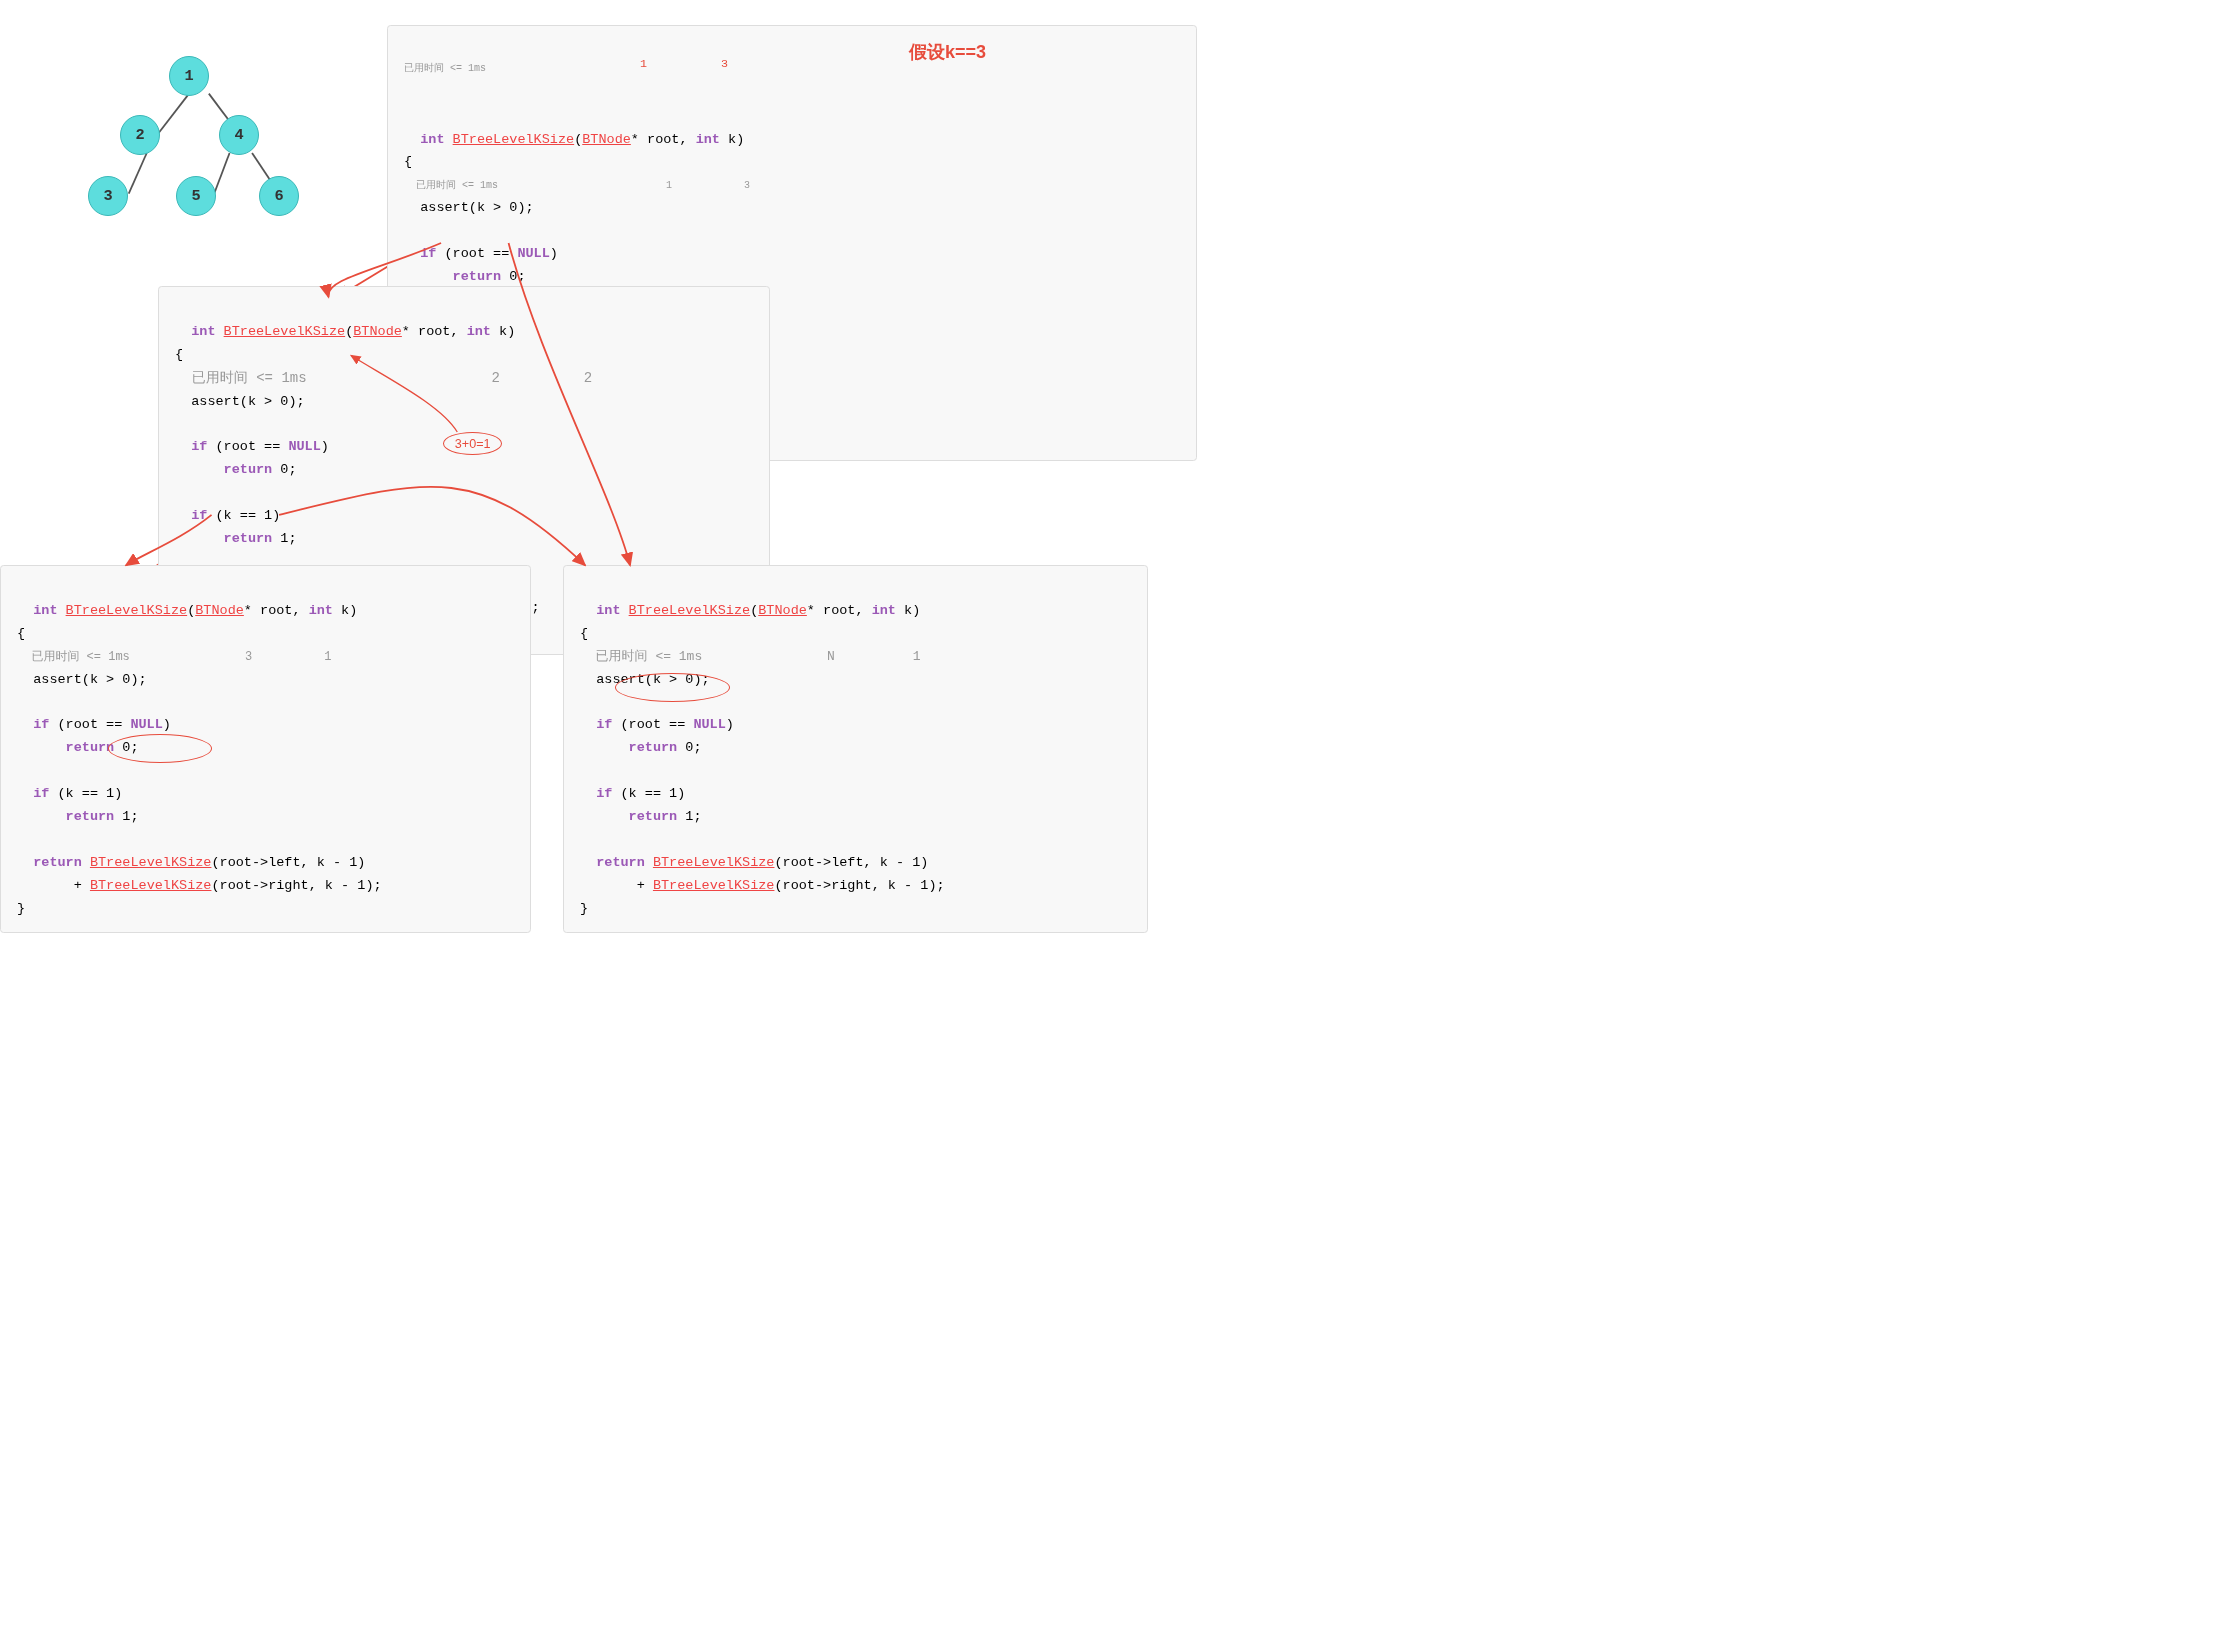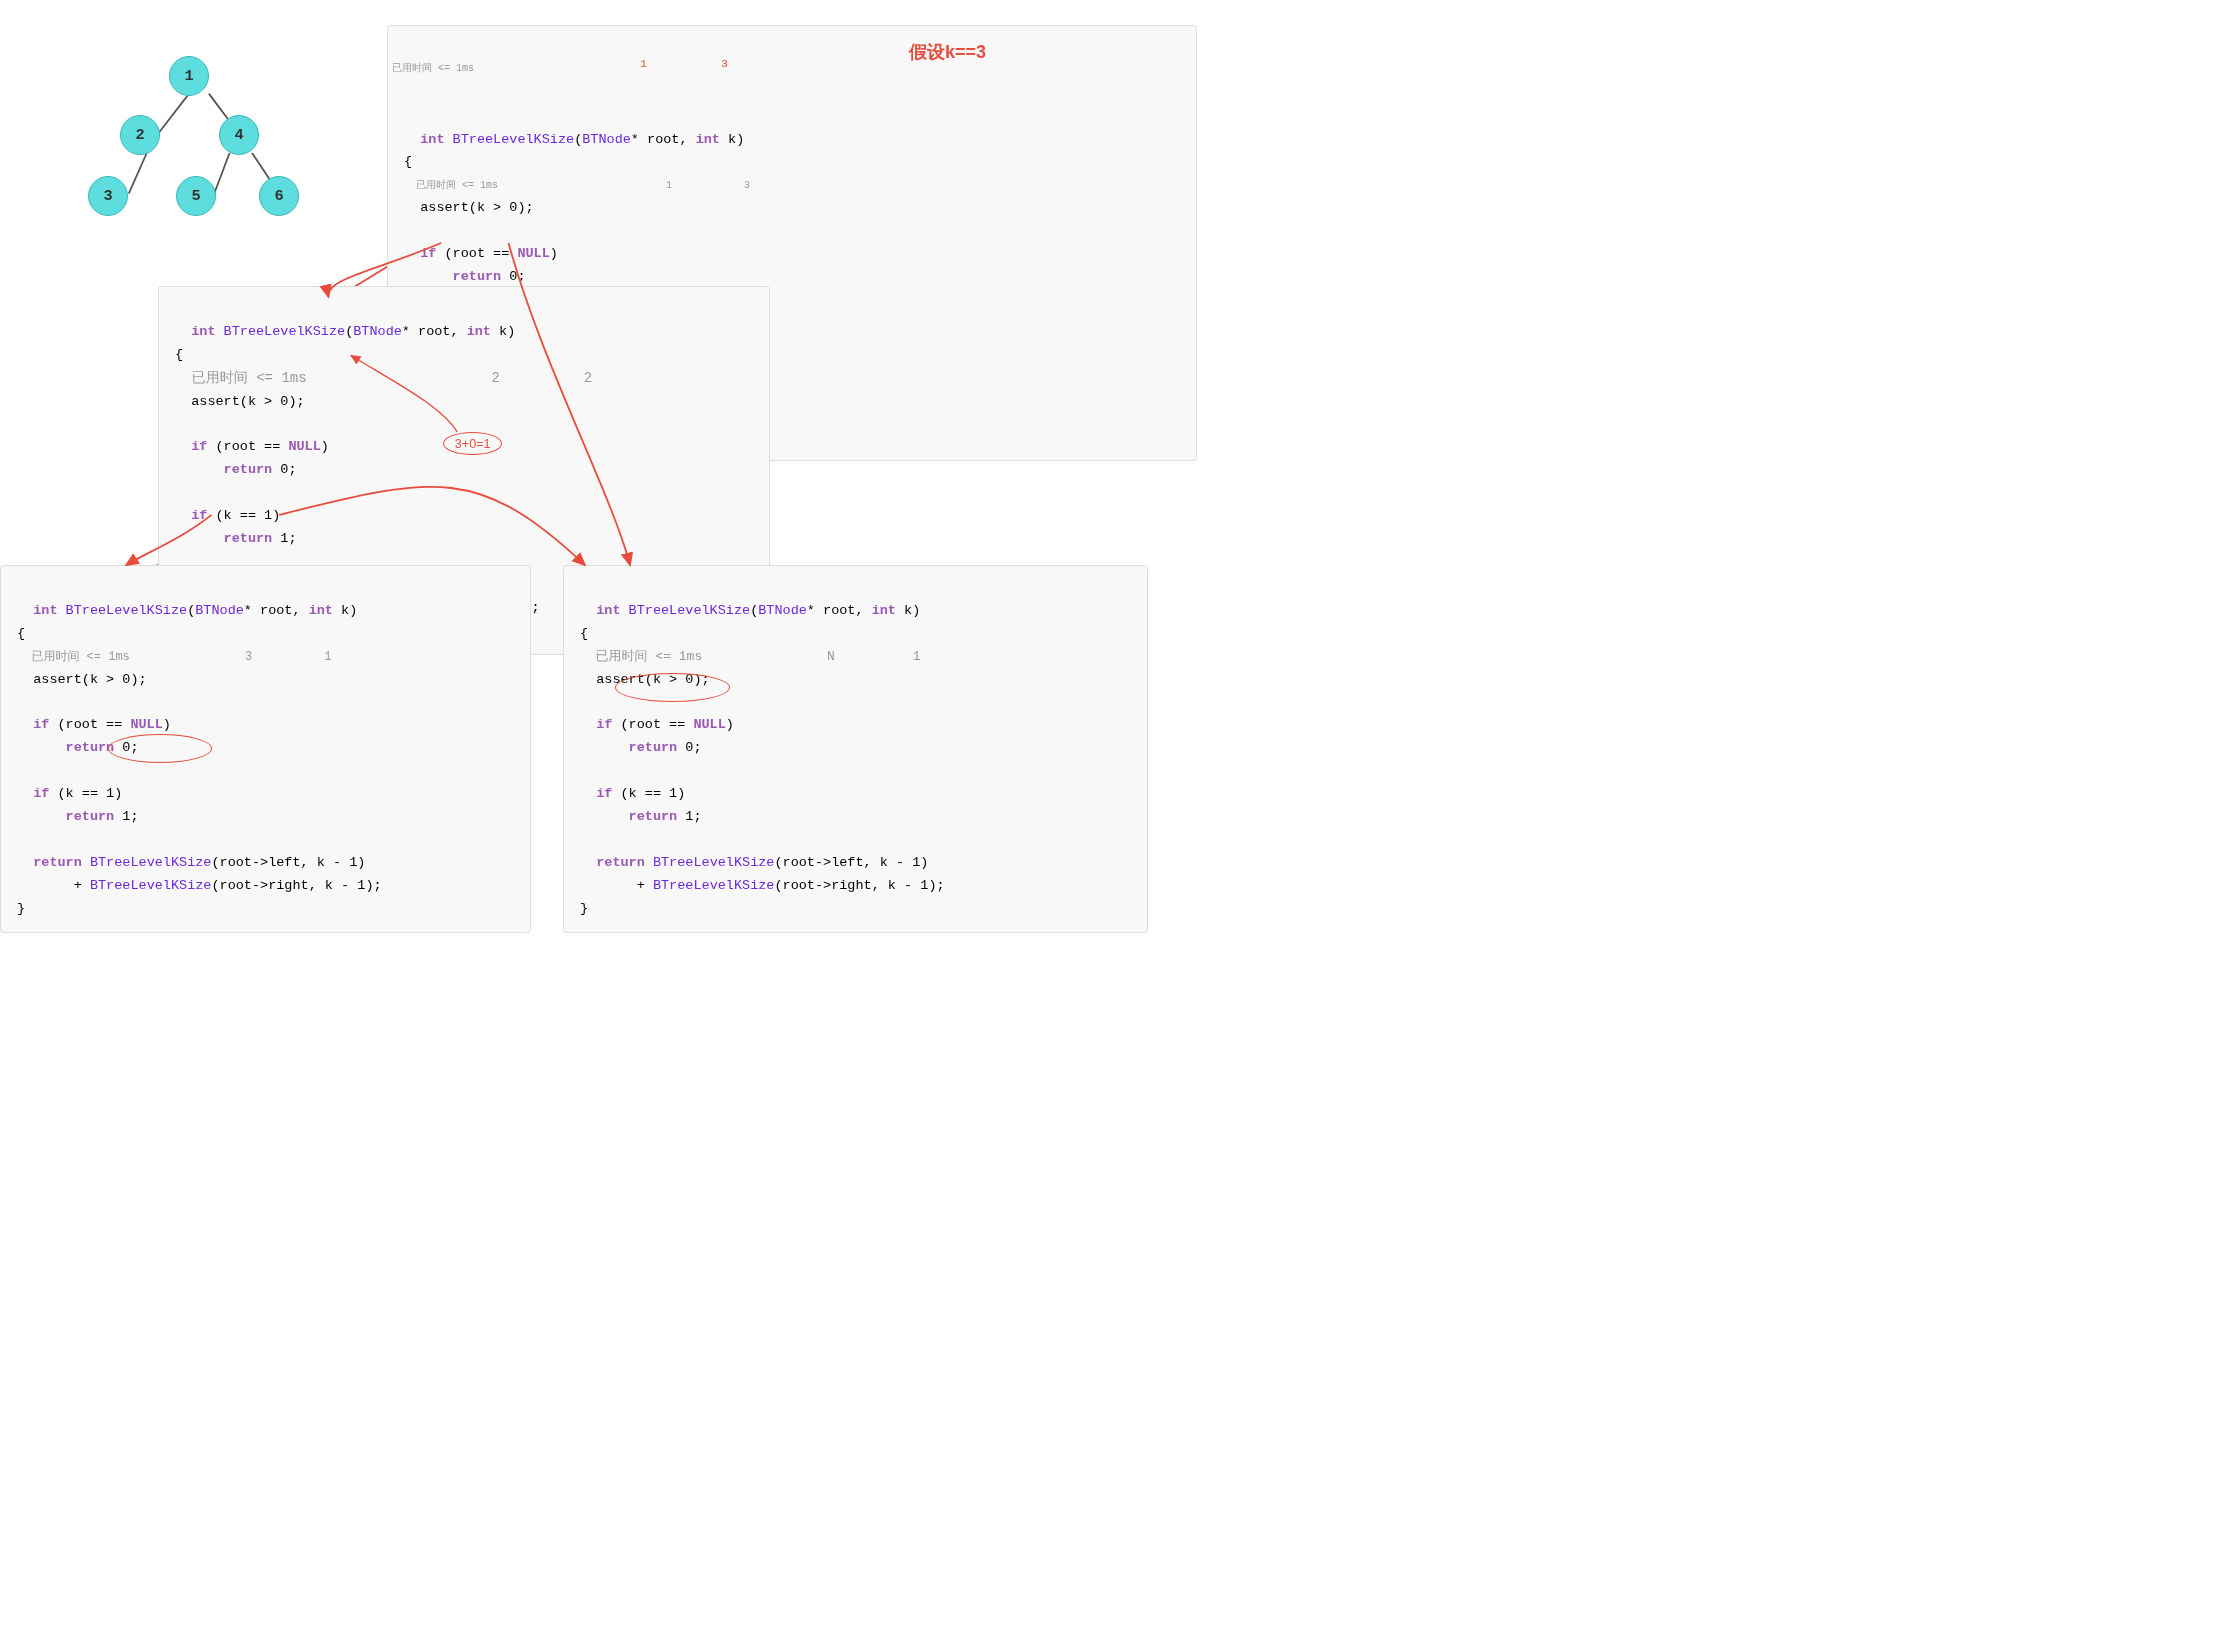--- a/index.html
+++ b/index.html
@@ -16,21 +16,21 @@
     .code-box {
       position: absolute;
       background: #f8f8f8;
       border: 0.9px solid #ddd;
       padding: 10.8px 16px 10.8px 16px;
       border-radius: 3.6px;
       line-height: 1.7;
       white-space: pre;
     }
     .kw { color: #9b59b6; font-weight: bold; }
-    .fn { color: #6d28d9; }
+    .fn { color: #ef4444; text-decoration: underline; }
     .ann { color: #e74c3c; font-size: 11.7px; position: absolute; }
     .comment { color: #999; font-size: 10px; }
     .arrow-label {
       position: absolute;
       color: #e74c3c;
       font-size: 12.6px;
       font-family: Arial, sans-serif;
     }
 
     
@@ -103,21 +103,21 @@
 <div class="tree-node" style="left:169px;top:56px;">1</div>
 <div class="tree-node" style="left:120px;top:115px;">2</div>
 <div class="tree-node" style="left:219px;top:115px;">4</div>
 <div class="tree-node" style="left:88px;top:176px;">3</div>
 <div class="tree-node" style="left:176px;top:176px;">5</div>
 <div class="tree-node" style="left:259px;top:176px;">6</div>
 
 <div class="arrow-label" style="left:909px; top:38px; color:#e74c3c; font-size:16px; font-family:Arial,sans-serif;">假设k==3</div>
 
 <div class="code-box" style="left:387px; top:25px; width:810px;">
-  <span class="comment" style="position:absolute;top:34px;left:4px;">已用时间 &lt;= 1ms</span>
+  <span class="comment" style="position:absolute;top:34px;left:16px;">已用时间 &lt;= 1ms</span>
   <span class="ann" style="top:29px;left:252px;">1</span>
   <span class="ann" style="top:29px;left:333px;">3</span>
   <span class="kw">int </span><span class="fn">BTreeLevelKSize</span>(<span class="fn">BTNode</span>* root, <span class="kw">int</span> k)
 {
 <span style="font-size:10px;color:#999;">  已用时间 &lt;= 1ms                            1            3</span>
   assert(k &gt; 0);
 
   <span class="kw">if</span> (root == <span class="kw">NULL</span>)
       <span class="kw">return</span> 0;
 

